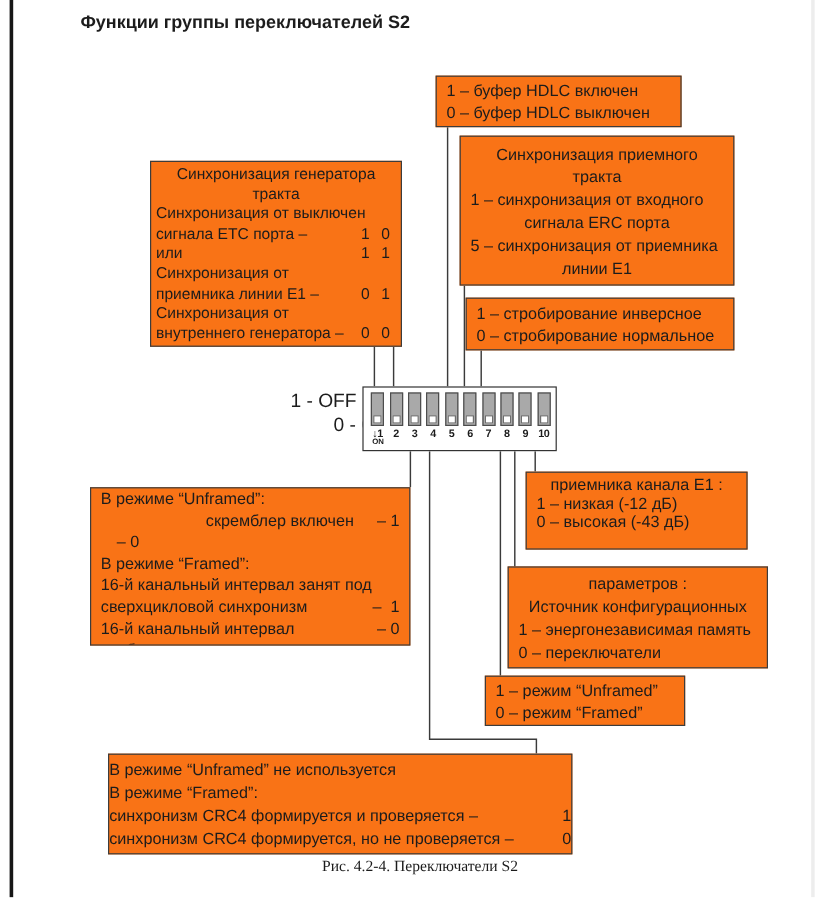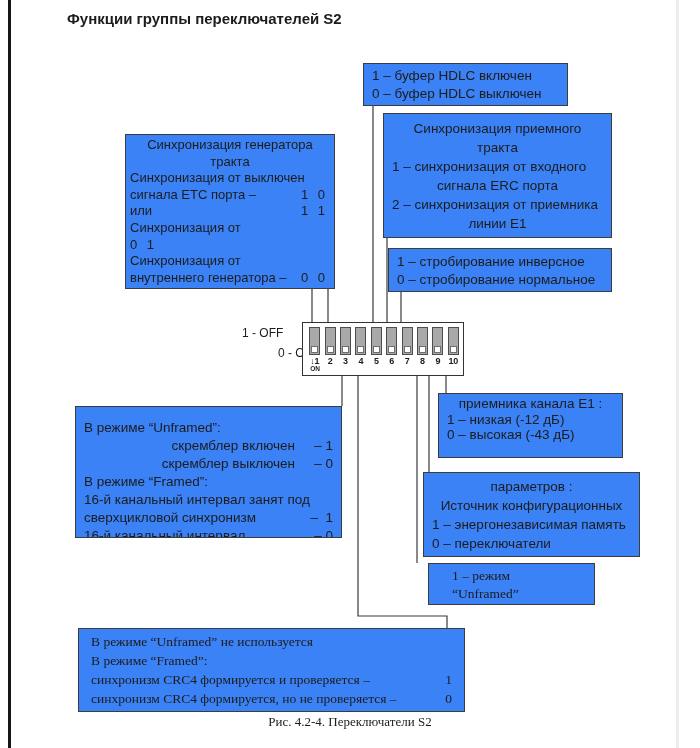--- a/index.html
+++ b/index.html
@@ -6,50 +6,50 @@
   .canvas{
     position:relative;width:679px;height:748px;background:#ffffff;
     font-family:"Liberation Sans","DejaVu Sans",sans-serif;color:#1c1c1c;
     overflow:hidden;
   }
   .page-edge-left{position:absolute;left:8px;top:0;width:3px;height:748px;background:#161616;}
   .page-edge-right{position:absolute;right:0;top:0;width:3px;height:748px;background:#ededed;}
   .page-title{position:absolute;left:67px;top:10px;font-size:15px;font-weight:bold;white-space:nowrap;}
   .connectors{position:absolute;left:0;top:0;}
   .box{
-    position:absolute;border:1px solid #3c3c3c;background:#3b82f6;
+    position:absolute;border:1px solid #3c3c3c;background:#f97316;
     font-size:13.5px;line-height:18px;box-sizing:border-box;overflow:hidden;
   }
   .center{text-align:center;}
   .box-hdlc{left:363px;top:63px;width:205px;height:43px;padding:3px 8px;}
   .box-rx{left:383px;top:113px;width:229px;height:125px;padding:5px 8px;line-height:19px;}
   .box-tx{left:125px;top:134px;width:210px;height:155px;padding:2px 4px;font-size:13px;line-height:16.6px;}
   .box-strobe{left:388px;top:248px;width:224px;height:44px;padding:4px 8px;}
-  .box-scrambler{left:75px;top:406px;width:267px;height:132px;padding:12px 8px;}
+  .box-scrambler{left:75px;top:406px;width:267px;height:132px;padding:0 8px;}
   .box-sens{left:438px;top:393px;width:185px;height:65px;padding:2px 8px;line-height:15.5px;}
   .box-config{left:423px;top:472px;width:217px;height:85px;padding:4px 8px;line-height:19px;}
-  .box-mode{left:428px;top:563px;width:167px;height:42px;padding:3px 23px;font-family:Liberation Serif, serif;}
-  .box-crc{left:78px;top:628px;width:387px;height:84px;padding:3px 12px;line-height:19px;font-family:Liberation Serif, serif;}
+  .box-mode{left:404px;top:563px;width:167px;height:42px;padding:3px 8px;}
+  .box-crc{left:90px;top:628px;width:387px;height:84px;padding:3px 0;line-height:19px;}
   .trow{display:flex;justify-content:space-between;}
   .trow .digits{letter-spacing:3px;white-space:pre;padding-right:2px;}
   .srow{display:flex;}
   .srow .v{min-width:32px;text-align:right;white-space:pre;}
   .srow.right .t{flex:1;text-align:right;padding-right:6px;}
   .srow.split{justify-content:space-between;}
   .dipblock{
     position:absolute;left:302px;top:322px;width:162px;height:54px;
     border:1px solid #333;background:#fff;box-sizing:border-box;
     display:flex;padding:4px 0 0 4px;
   }
   .dipcol{width:15.4px;display:flex;flex-direction:column;align-items:center;}
   .sw{width:11px;height:28px;background:#a9a9a9;border:1px solid #4d4d4d;box-sizing:border-box;position:relative;}
   .sw .handle{position:absolute;left:1px;bottom:1px;width:7px;height:7px;background:#ffffff;border:1px solid #6e6e6e;box-sizing:border-box;}
   .dipnum{font-size:9px;font-weight:bold;margin-top:1px;letter-spacing:-0.3px;white-space:nowrap;}
   .onmark{position:absolute;left:3px;top:42px;width:18px;text-align:center;font-size:6.5px;font-weight:bold;}
-  .dip-legend{position:absolute;left:242px;font-size:12px;white-space:nowrap;}
+  .dip-legend{position:absolute;left:242px;font-size:16px;white-space:nowrap;}
   .figure-caption{
     position:absolute;left:0;top:714px;width:700px;text-align:center;
     font-family:"Liberation Serif","DejaVu Serif",serif;font-size:13px;
   }
 </style>
 </head>
 <body>
 
 <div class="canvas">
 
@@ -76,21 +76,21 @@
   <div class="box box-hdlc">
     <div>1 – буфер HDLC включен</div>
     <div>0 – буфер HDLC выключен</div>
   </div>
 
   <div class="box box-rx">
     <div class="center">Синхронизация приемного</div>
     <div class="center">тракта</div>
     <div>1 – синхронизация от входного</div>
     <div class="center">сигнала ERC порта</div>
-    <div>2 – синхронизация от приемника</div>
+    <div>5 – синхронизация от приемника</div>
     <div class="center">линии E1</div>
   </div>
 
   <div class="box box-tx">
     <div class="center">Синхронизация генератора</div>
     <div class="center">тракта</div>
     <div class="trow">
       <span class="t">Синхронизация от выключен</span>
       <span class="digits"></span>
     </div>
@@ -100,20 +100,21 @@
     </div>
     <div class="trow">
       <span class="t">или</span>
       <span class="digits">1 1</span>
     </div>
     <div class="trow">
       <span class="t">Синхронизация от</span>
       <span class="digits"></span>
     </div>
     <div class="trow">
+      <span class="t">приемника линии E1 –</span>
       <span class="digits">0 1</span>
     </div>
     <div class="trow">
       <span class="t">Синхронизация от</span>
       <span class="digits"></span>
     </div>
     <div class="trow">
       <span class="t">внутреннего генератора –</span>
       <span class="digits">0 0</span>
     </div>
@@ -191,21 +192,20 @@
     <div class="onmark">ON</div>
   </div>
 
   <div class="box box-scrambler">
     <div>В режиме  “Unframed”:</div>
     <div class="srow right">
       <span class="t">скремблер включен</span>
       <span class="v">– 1</span>
     </div>
     <div class="srow right">
-      <span class="t">скремблер выключен</span>
       <span class="v">– 0</span>
     </div>
     <div>В режиме  “Framed”:</div>
     <div>16-й канальный интервал занят под</div>
     <div class="srow split">
       <span class="t">сверхцикловой синхронизм</span>
       <span class="v">–  1</span>
     </div>
     <div class="srow split">
       <span class="t">16-й канальный интервал свободен</span>

